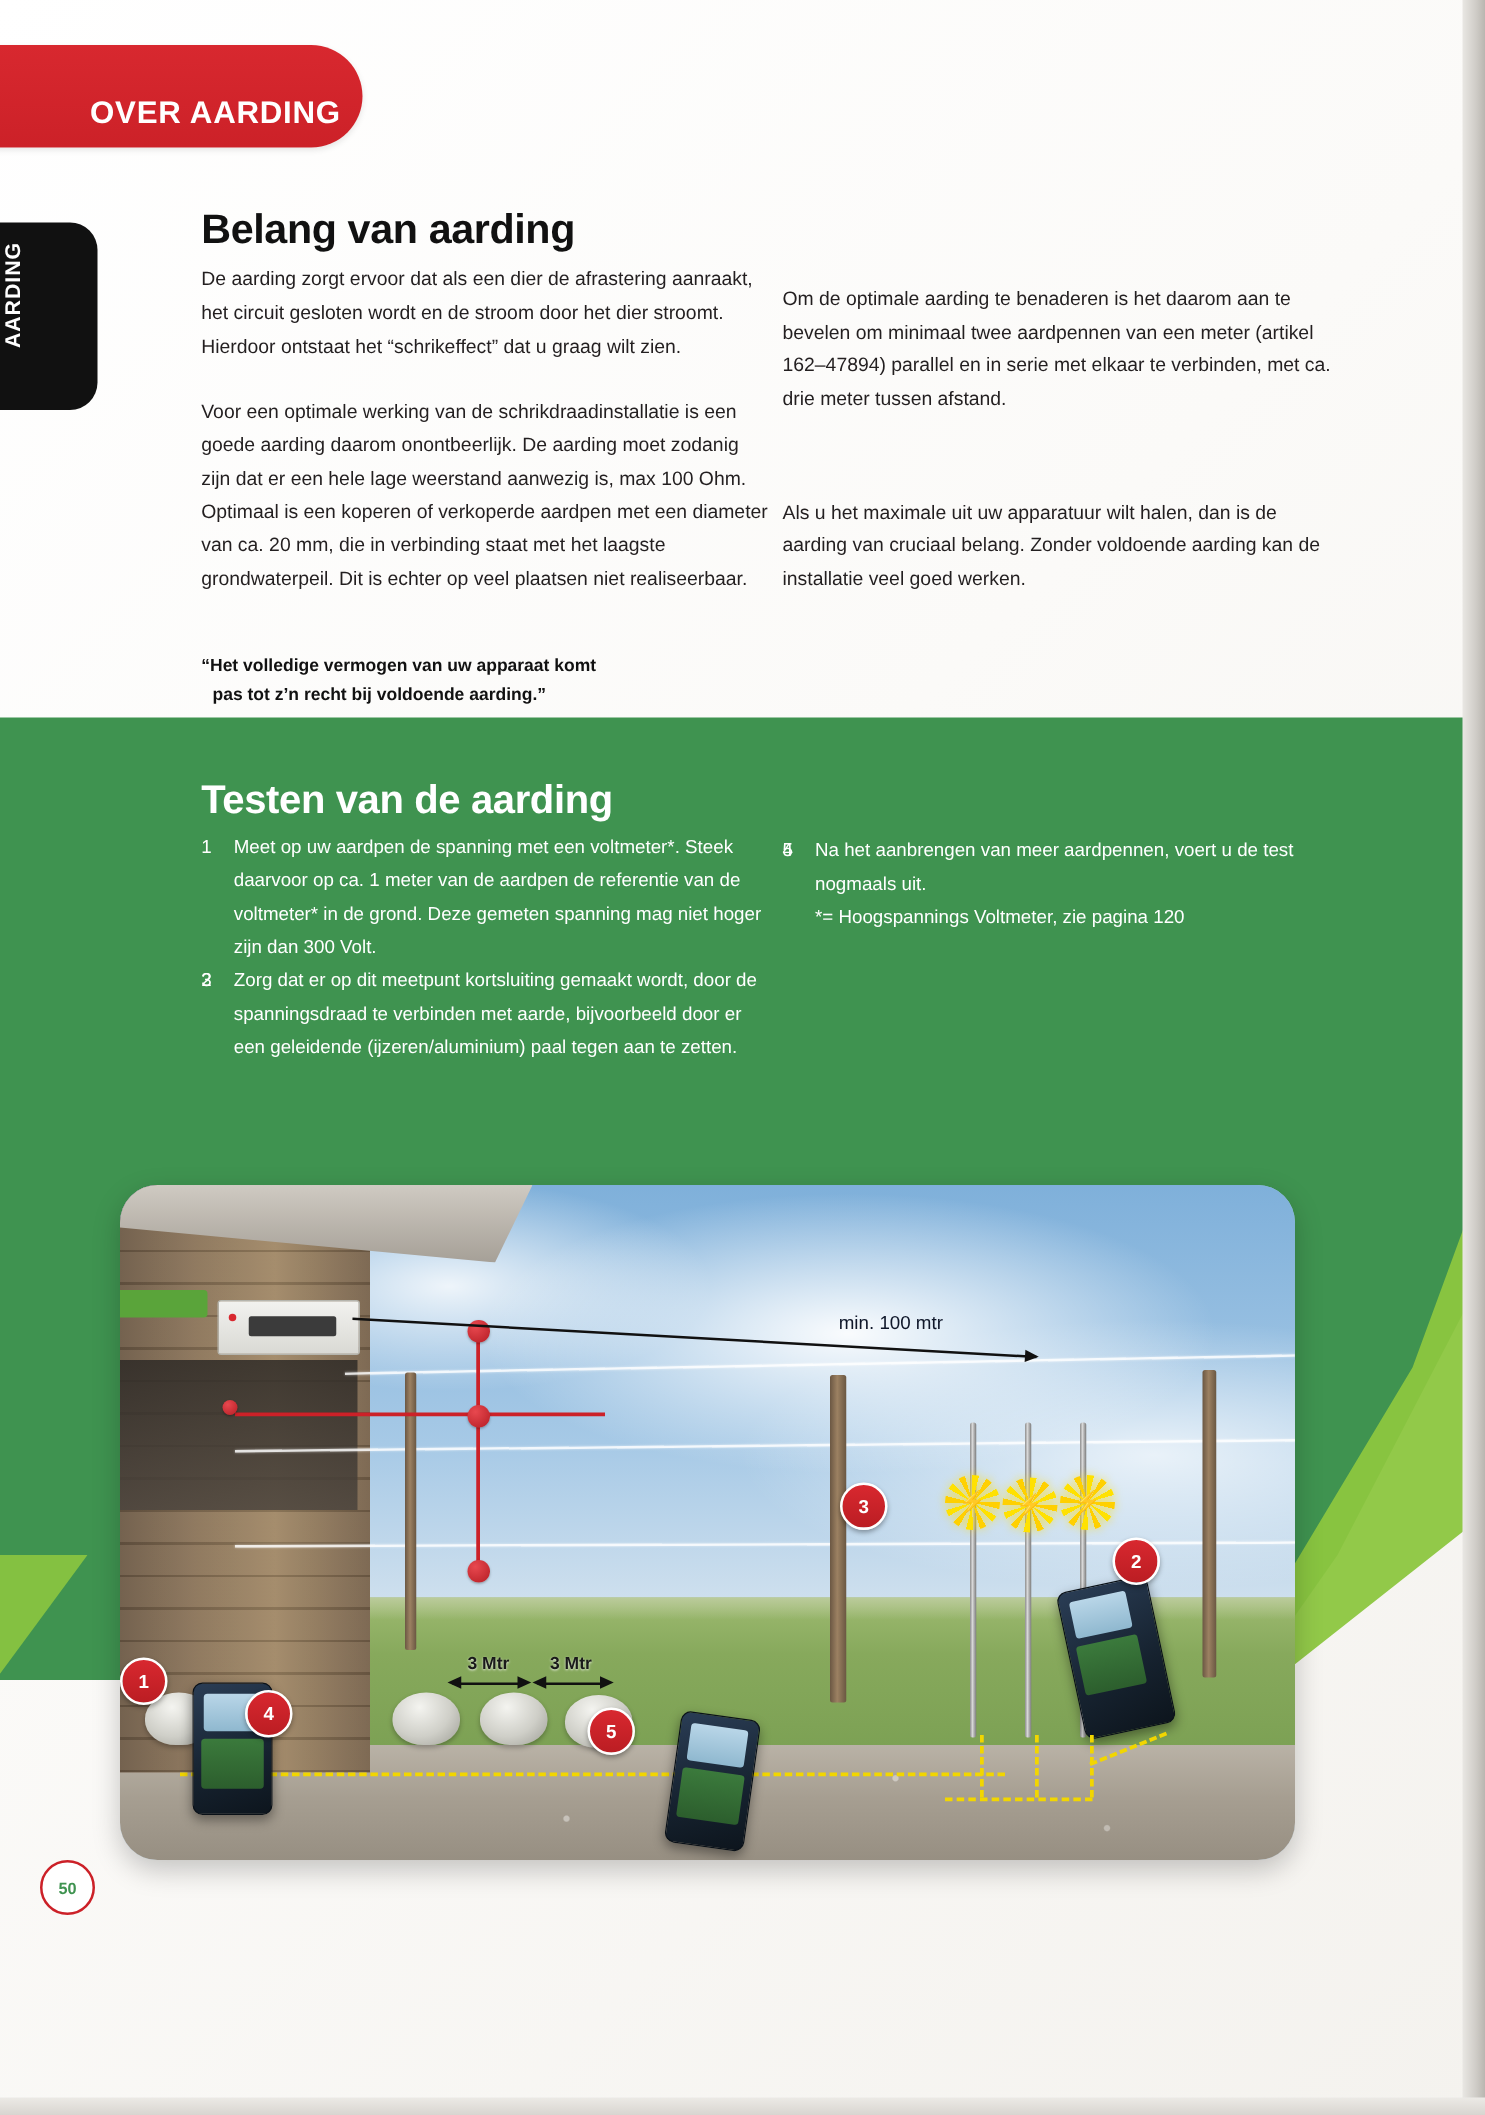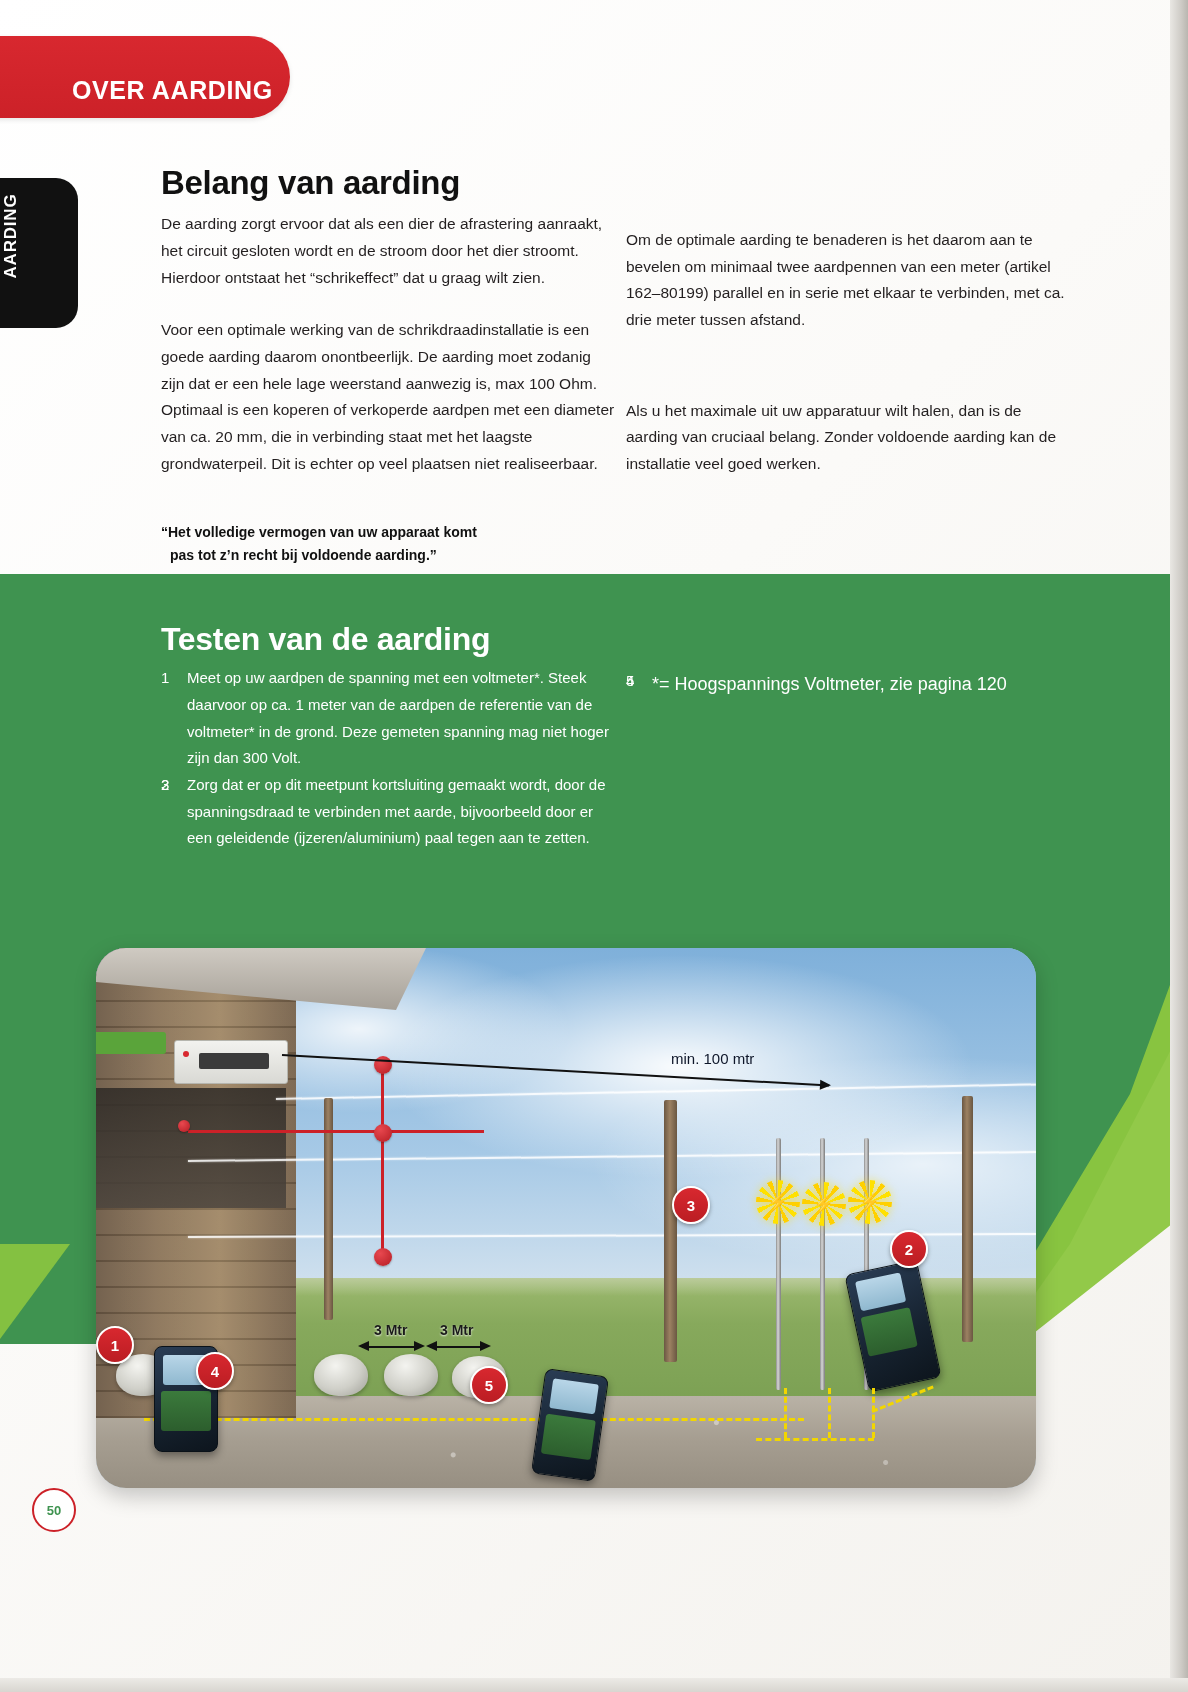--- a/index.html
+++ b/index.html
@@ -114,21 +114,21 @@
     color:#ffffff;
     font-size:15px;line-height:1.78;
     margin:0;
   }
   ol.steps li .num{
     position:absolute;left:0;top:0;
     width:18px;text-align:left;
     font-size:15px;line-height:1.78;color:#fff;
   }
   .footnote{
-    color:#ffffff;font-size:18px;line-height:1.78;
+    color:#ffffff;font-size:15px;line-height:1.78;
     padding-left:26px;margin:0;
   }
 
   
   .photo{
     position:absolute;left:96px;top:948px;
     width:940px;height:540px;
     border-radius:30px;overflow:hidden;
     box-shadow:0 8px 22px rgba(0,0,0,.22);
     background:#9fc4e0;
@@ -315,21 +315,21 @@
         <h1 class="section-title">Belang van aarding</h1>
         <p class="body">De aarding zorgt ervoor dat als een dier de afrastering aanraakt, het circuit gesloten wordt en de stroom door het dier stroomt. Hierdoor ontstaat het “schrikeffect” dat u graag wilt zien.</p>
         <p class="body">Voor een optimale werking van de schrikdraadinstallatie is een goede aarding daarom onontbeerlijk. De aarding moet zodanig zijn dat er een hele lage weerstand aanwezig is, max 100 Ohm. Optimaal is een koperen of verkoperde aardpen met een diameter van ca. 20 mm, die in verbinding staat met het laagste grondwaterpeil. Dit is echter op veel plaatsen niet realiseerbaar.</p>
         <div class="quote">
           <span>“Het volledige vermogen van uw apparaat komt</span>
           <span class="l2">pas tot z’n recht bij voldoende aarding.”</span>
         </div>
       </div>
       <div class="col-right">
         <div class="spacer-62"></div>
-        <p class="body">Om de optimale aarding te benaderen is het daarom aan te bevelen om minimaal twee aardpennen van een meter (artikel 162–80199) parallel en in serie met elkaar te verbinden, met ca. drie meter tussen afstand.</p>
+        <p class="body">Om de optimale aarding te benaderen is het daarom aan te bevelen om minimaal twee aardpennen van een meter (artikel 162–47894) parallel en in serie met elkaar te verbinden, met ca. drie meter tussen afstand.</p>
         <div style="height:38px"></div>
         <p class="body">Als u het maximale uit uw apparatuur wilt halen, dan is de aarding van cruciaal belang. Zonder voldoende aarding kan de installatie veel goed werken.</p>
       </div>
     </div>
   </div>
 
   <div class="green-band"></div>
   <div class="green-accent">
     <div class="green-wedge"></div>
     <div class="light-wedge"></div>
@@ -355,20 +355,21 @@
         </ol>
       </div>
       <div class="col-right">
         <div style="height:46px"></div>
         <ol class="steps">
           <li>
             <span class="num">4</span>
           </li>
           <li>
             <span class="num">5</span>
+            <span>Na het aanbrengen van meer aardpennen, voert u de test nogmaals uit.</span>
           </li>
         </ol>
         <p class="footnote">*= Hoogspannings Voltmeter, zie pagina 120</p>
       </div>
     </div>
   </div>
 
   <div class="photo">
     <div class="sky"></div>
     <div class="grass"></div>

